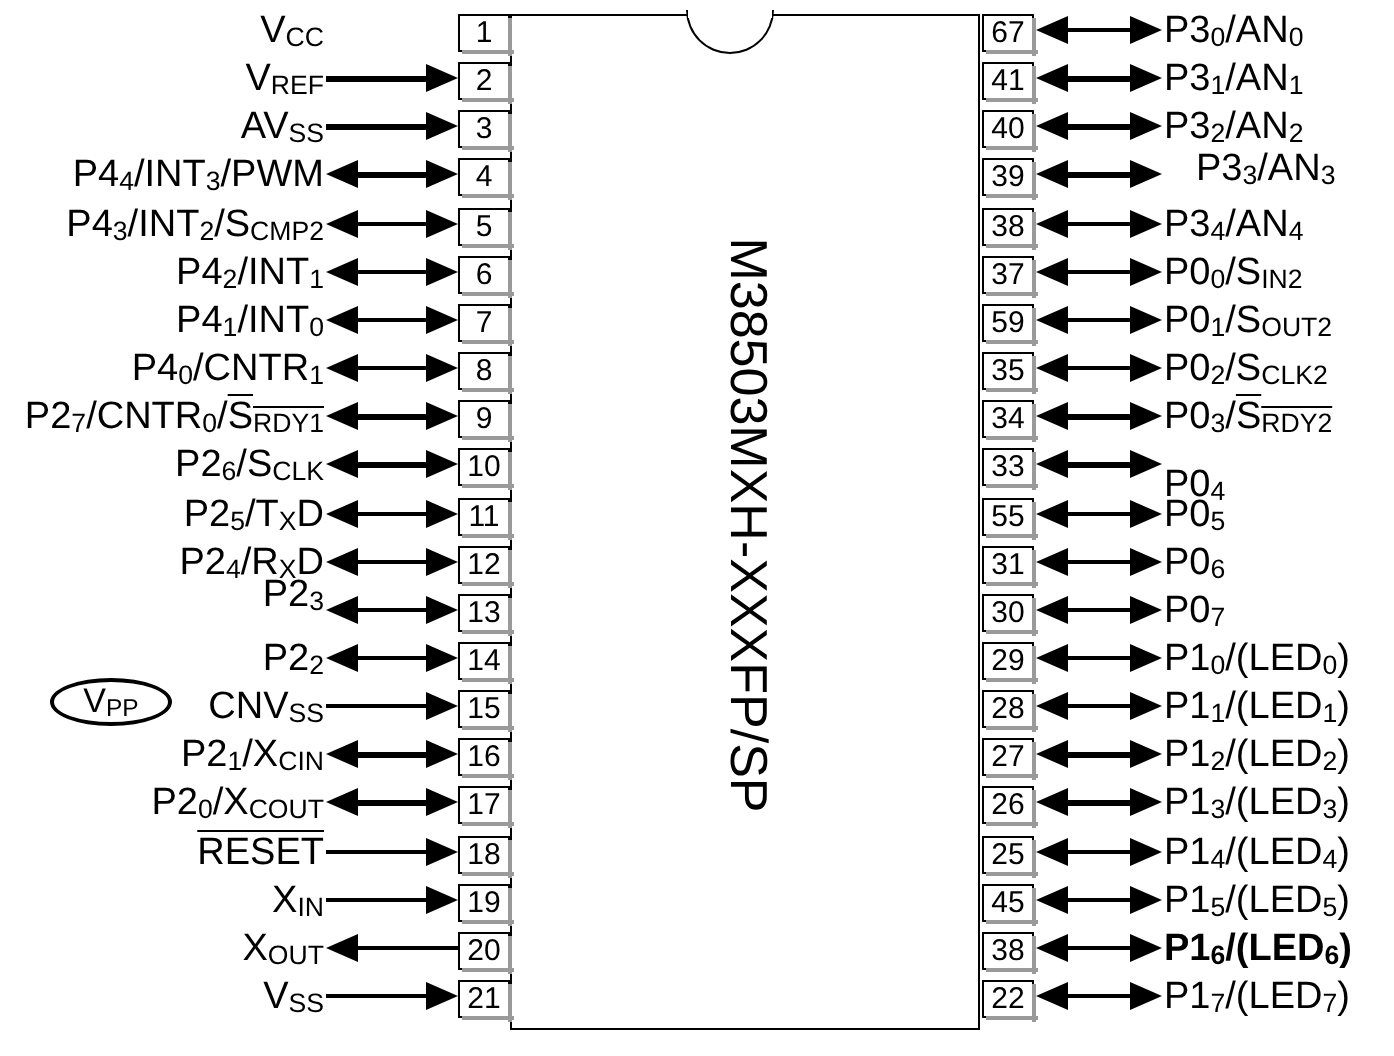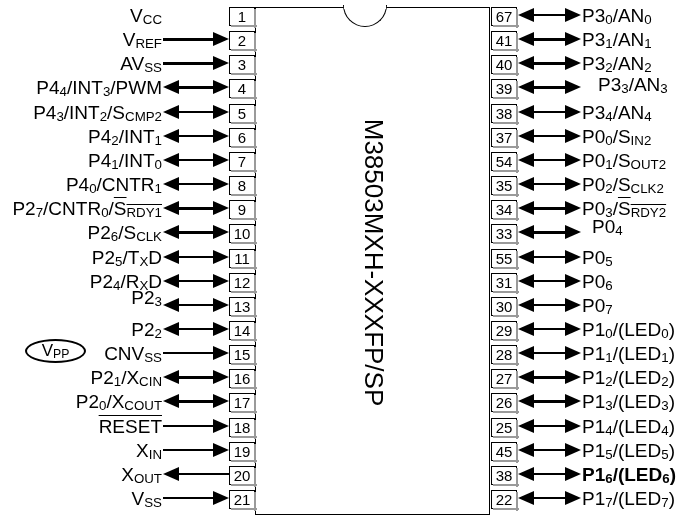--- a/index.html
+++ b/index.html
@@ -304,21 +304,21 @@
       <div class="ah r" style="left: 47px;"></div>
     </div>
     <div class="plabel right" title="P34/AN4" style="top: 102.6px;">P3<sub>4</sub>/AN<sub>4</sub></div>
     <div class="pinbox right" style="top: 127.75px;">37</div>
     <div class="conn" style="top: 126.75px; left: 518px; width: 63px;">
       <div class="shaft" style="left: 16px; width: 31px;"></div>
       <div class="ah l" style="left: 0px;"></div>
       <div class="ah r" style="left: 47px;"></div>
     </div>
     <div class="plabel right" title="P00/SIN2" style="top: 126.75px;">P0<sub>0</sub>/S<sub>IN2</sub></div>
-    <div class="pinbox right" style="top: 151.9px;">54</div>
+    <div class="pinbox right" style="top: 151.9px;">59</div>
     <div class="conn" style="top: 150.9px; left: 518px; width: 63px;">
       <div class="shaft" style="left: 16px; width: 31px;"></div>
       <div class="ah l" style="left: 0px;"></div>
       <div class="ah r" style="left: 47px;"></div>
     </div>
     <div class="plabel right" title="P01/SOUT2" style="top: 150.9px;">P0<sub>1</sub>/S<sub>OUT2</sub></div>
     <div class="pinbox right" style="top: 176.05px;">35</div>
     <div class="conn" style="top: 175.05px; left: 518px; width: 63px;">
       <div class="shaft" style="left: 16px; width: 31px;"></div>
       <div class="ah l" style="left: 0px;"></div>
@@ -331,21 +331,21 @@
       <div class="ah l" style="left: 0px;"></div>
       <div class="ah r" style="left: 47px;"></div>
     </div>
     <div class="plabel right" title="P03/SRDY2" style="top: 199.2px;">P0<sub>3</sub>/<span class="ovl">S<sub>RDY2</sub></span></div>
     <div class="pinbox right" style="top: 224.35px;">33</div>
     <div class="conn" style="top: 223.35px; left: 518px; width: 63px;">
       <div class="shaft" style="left: 16px; width: 31px;"></div>
       <div class="ah l" style="left: 0px;"></div>
       <div class="ah r" style="left: 47px;"></div>
     </div>
-    <div class="plabel right" title="P04" style="top: 217px; margin-left: 10px;">P0<sub>4</sub></div>
+    <div class="plabel right" title="P04" style="top: 233px;">P0<sub>4</sub></div>
     <div class="pinbox right" style="top: 248.5px;">55</div>
     <div class="conn" style="top: 247.5px; left: 518px; width: 63px;">
       <div class="shaft" style="left: 16px; width: 31px;"></div>
       <div class="ah l" style="left: 0px;"></div>
       <div class="ah r" style="left: 47px;"></div>
     </div>
     <div class="plabel right" title="P05" style="top: 247.5px;">P0<sub>5</sub></div>
     <div class="pinbox right" style="top: 272.65px;">31</div>
     <div class="conn" style="top: 271.65px; left: 518px; width: 63px;">
       <div class="shaft" style="left: 16px; width: 31px;"></div>

